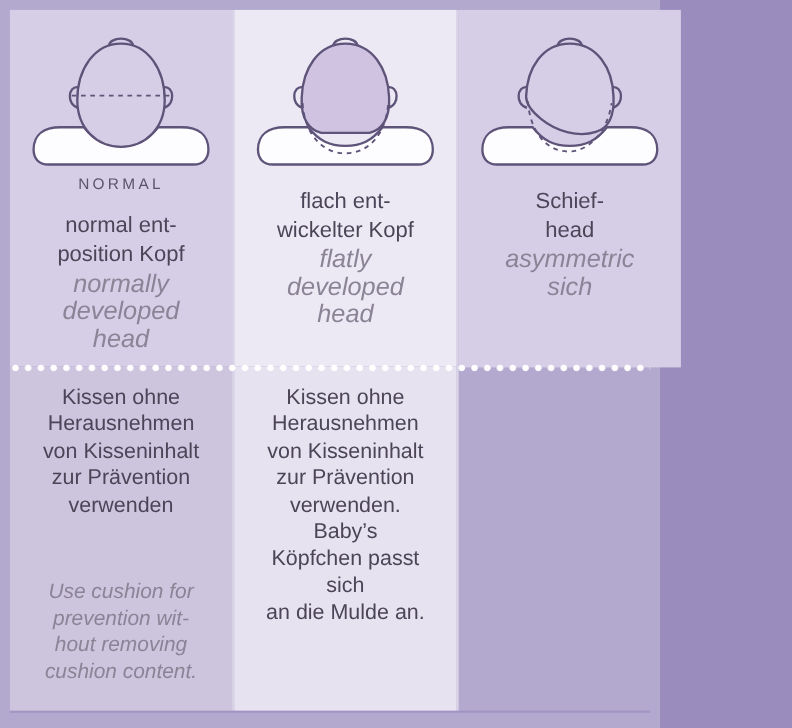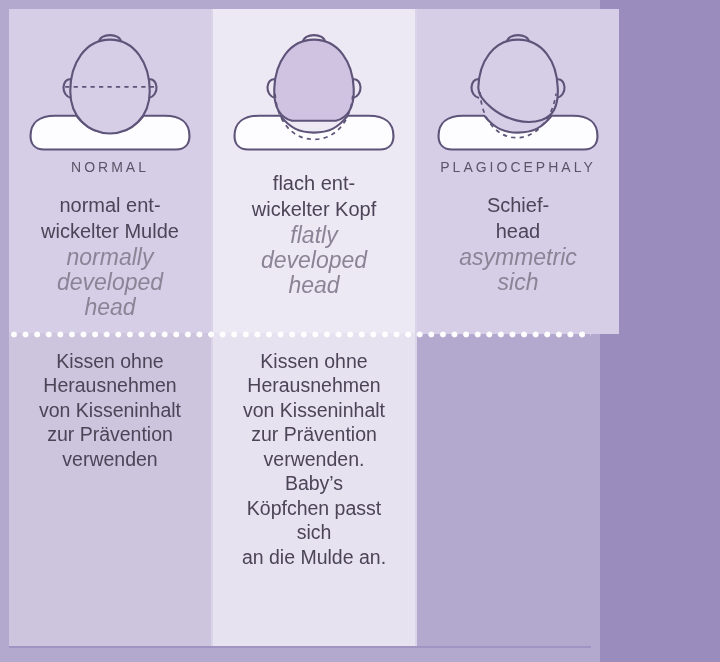--- a/index.html
+++ b/index.html
@@ -72,31 +72,35 @@
             <path class="head-stroke" style="fill:var(--pillow-fill)" stroke-width="2.5" d="M32,146 C21,146 16,139 16,130 C16,114 27,106 45,106 L70,106 C82,121 93,126 110,126 C127,126 138,121 150,106 L175,106 C193,106 204,114 204,130 C204,139 199,146 188,146 Z"></path>
             <path class="head-stroke" stroke-width="2.5" d="M97,19 C97,8 123,8 123,19"></path>
             <path class="head-stroke" stroke-width="2.5" d="M64,63 C53,61 51,82 64,85"></path>
             <path class="head-stroke" stroke-width="2.5" d="M156,63 C167,61 169,82 156,85"></path>
             <path class="head-stroke" style="fill:var(--head-fill)" stroke-width="2.5" d="M110,16 C139,16 157,44 157,77 C157,107 136,127 110,127 C84,127 63,107 63,77 C63,44 81,16 110,16 Z"></path>
             <line class="head-stroke" stroke-width="2" stroke-dasharray="5,5" x1="57" y1="72" x2="163" y2="72"></line>
           </svg>
         </div>
         <div class="col-label">NORMAL</div>
         <div class="title-de pre">normal ent-
-wickelter Mulde</div>
+position Kopf</div>
         <div class="title-en pre">normally
 developed
 head</div>
       </div>
       <div class="bottom">
         <div class="body-de pre">Kissen ohne
 Herausnehmen
 von Kisseninhalt
 zur Prävention
 verwenden</div>
+        <div class="body-en pre">Use cushion for
+prevention wit-
+hout removing
+cushion content.</div>
       </div>
     </div>
 
     <div class="col col-2">
       <div class="top">
         <div class="figure">
           <svg width="186" height="127" viewBox="0 0 220 150">
             <path class="head-stroke" style="fill:var(--pillow-fill)" stroke-width="2.5" d="M32,146 C21,146 16,139 16,130 C16,114 27,106 45,106 L70,106 C82,121 93,126 110,126 C127,126 138,121 150,106 L175,106 C193,106 204,114 204,130 C204,139 199,146 188,146 Z"></path>
             <path class="head-stroke" stroke-width="2.5" d="M97,19 C97,8 123,8 123,19"></path>
             <path class="head-stroke" stroke-width="2.5" d="M64,63 C53,61 51,82 64,85"></path>
@@ -127,21 +131,20 @@
         <div class="figure">
           <svg width="186" height="127" viewBox="0 0 220 150">
             <path class="head-stroke" style="fill:var(--pillow-fill)" stroke-width="2.5" d="M32,146 C21,146 16,139 16,130 C16,114 27,106 45,106 L70,106 C82,121 93,126 110,126 C127,126 138,121 150,106 L175,106 C193,106 204,114 204,130 C204,139 199,146 188,146 Z"></path>
             <path class="head-stroke" stroke-width="2.5" d="M97,19 C97,8 123,8 123,19"></path>
             <path class="head-stroke" stroke-width="2.5" d="M64,63 C53,61 51,82 64,85"></path>
             <path class="head-stroke" stroke-width="2.5" d="M156,63 C167,61 169,82 156,85"></path>
             <path class="head-stroke" style="fill:var(--head-fill)" stroke-width="2.5" d="M110,16 C139,16 156,42 157,73 C158,94 151,107 138,111 C120,117 96,111 79,97 C69,89 63,81 63,73 C64,42 81,16 110,16 Z"></path>
             <path class="head-stroke" stroke-width="2" stroke-dasharray="5,5" d="M65,78 C67,110 84,131 107,132 C129,133 150,113 155,80"></path>
           </svg>
         </div>
-        <div class="col-label">PLAGIOCEPHALY</div>
         <div class="title-de pre">Schief-
 head</div>
         <div class="title-en pre">asymmetric
 sich</div>
       </div>
     </div>
 
     <div class="dots"></div>
   </div>
 </div>

